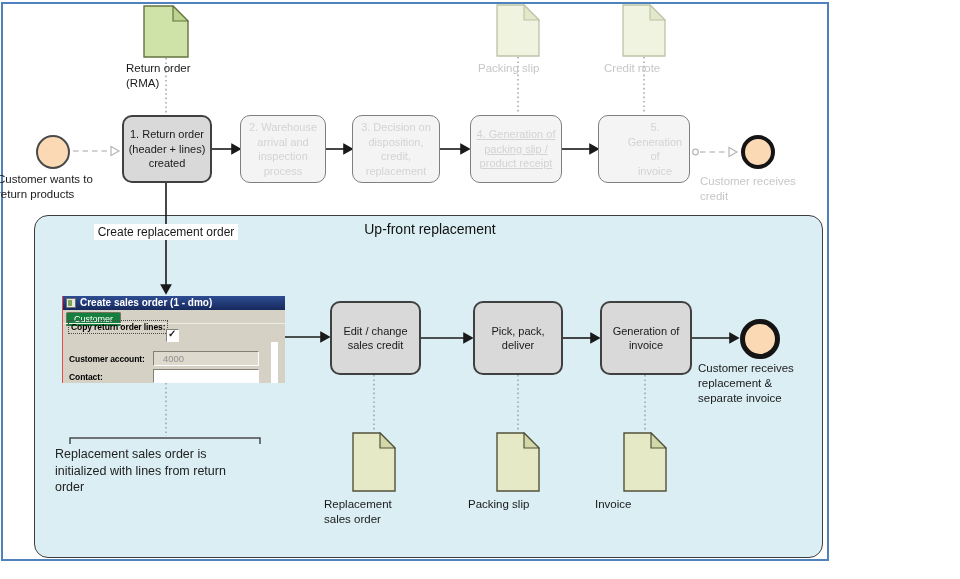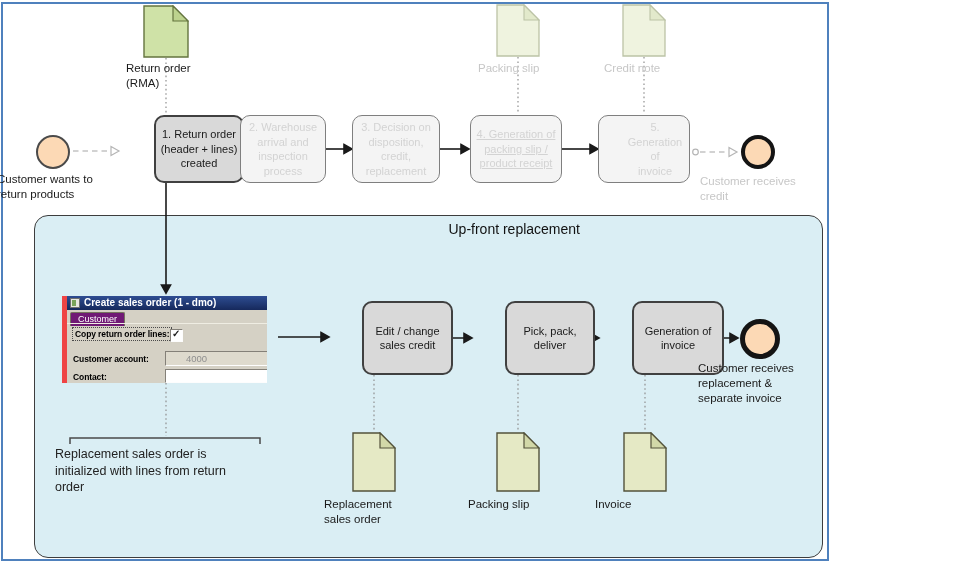--- a/index.html
+++ b/index.html
@@ -6,63 +6,63 @@
   body{
     position:relative;width:960px;height:579px;background:#ffffff;
     font-family:"Liberation Sans","DejaVu Sans",sans-serif;color:#1a1a1a;overflow:hidden;
   }
   .abs{position:absolute;box-sizing:border-box;}
   
   .frame{left:1px;top:2px;width:828px;height:559px;border:2px solid #4f81bd;background:#fff;z-index:0;}
   
   .subprocess{left:34px;top:215px;width:789px;height:343px;background:#daeef4;
     border:1.4px solid #3d3d3d;border-radius:14px;z-index:1;}
-  .sp-title{left:280px;top:221px;width:300px;text-align:right;font-size:14px;color:#111;z-index:2;}
+  .sp-title{left:280px;top:221px;width:300px;text-align:center;font-size:14px;color:#111;z-index:2;}
   
   svg.wires{position:absolute;left:0;top:0;width:960px;height:579px;z-index:2;pointer-events:none;}
   
   .task{border-radius:10px;display:flex;align-items:center;justify-content:center;
     text-align:center;font-size:11px;line-height:14.5px;white-space:pre-line;z-index:3;padding:0 2px;}
-  .task.active{background:#d9d9d9;border:2px solid #404040;color:#1a1a1a;margin-left:32px;}
+  .task.active{background:#d9d9d9;border:2px solid #404040;color:#1a1a1a;}
   .task.faded{background:#f4f4f4;border:1.4px solid #7f7f7f;color:#d3d3d3;}
   
   .event{border-radius:50%;background:#fcd9b5;z-index:3;}
   .ev-start{border:2px solid #4a4a4a;}
   .ev-end{border:4px solid #141414;}
   .ev-end-bold{border:5px solid #141414;}
   
   .lbl{text-align:left;font-size:11.5px;line-height:15px;white-space:pre-line;color:#1a1a1a;z-index:3;}
   .lbl.faded{color:#c7c7c7;}
   
   .doc{z-index:3;}
   
   .ann{left:46px;top:224px;width:240px;text-align:center;z-index:3;font-size:12px;line-height:16px;}
   .ann span{display:inline-block;background:#fff;padding:0 4px;}
   
   .bracket-note{left:55px;top:446px;width:220px;text-align:left;font-size:12.5px;
     line-height:16.5px;white-space:pre-line;color:#222;z-index:3;}
   
-  .dlg{left:62px;top:296px;width:205px;height:87px;background:#d5d1c5;z-index:4;
-    overflow:hidden;border-left:5px solid #ef4444;font-family:"Liberation Sans",sans-serif;}
+  .dlg{left:62px;top:296px;width:223px;height:87px;background:#d5d1c5;z-index:4;
+    overflow:hidden;border-left:1px solid #ef4444;font-family:"Liberation Sans",sans-serif;}
   .dlg .bar{position:absolute;left:0;top:0;width:100%;height:14px;
     background:linear-gradient(180deg,#2e4d92 0%,#16295c 100%);color:#fff;
     font-size:10px;font-weight:bold;line-height:14px;padding-left:17px;box-sizing:border-box;}
   .dlg .bar-icon{position:absolute;left:3px;top:2px;width:10px;height:10px;background:#e8e8e0;
     border:1px solid #6f6f6f;box-sizing:border-box;}
   .dlg .bar-icon::after{content:"";position:absolute;left:1px;top:1px;width:4px;height:6px;background:#7aa45a;}
-  .dlg .tab{position:absolute;left:3px;top:16px;padding:1px 7px 2px;background:#701a75;color:#fff;
+  .dlg .tab{position:absolute;left:3px;top:16px;padding:1px 7px 2px;background:#15803d;color:#fff;
     font-size:9px;border:1px solid #75745f;border-bottom:none;border-radius:2px 2px 0 0;}
   .dlg .tabline{position:absolute;left:0;top:27px;width:100%;height:1px;background:#efede3;}
   .dlg .flabel{position:absolute;font-size:8.5px;font-weight:600;letter-spacing:-0.1px;color:#000;}
   .dlg .focus{border:1px dotted #4a4a4a;padding:1px 2px;}
   .dlg .cb{position:absolute;left:103px;top:33px;width:11px;height:11px;background:#fff;
     border:1px solid;border-color:#848078 #fdfdfd #fdfdfd #848078;}
   .dlg .cb::after{content:"\2713";position:absolute;left:1px;top:-2px;font-size:10px;font-weight:bold;color:#1a1a1a;}
-  .dlg .field{position:absolute;left:98px;width:106px;height:15px;border:1px solid;
-    border-color:#848078 #fdfdfd #fdfdfd #848078;font-size:9.5px;line-height:13px;padding-left:20px;box-sizing:border-box;}
+  .dlg .field{position:absolute;left:90px;width:106px;height:15px;border:1px solid;
+    border-color:#848078 #fdfdfd #fdfdfd #848078;font-size:9.5px;line-height:13px;padding-left:9px;box-sizing:border-box;}
   .dlg .field.gray{background:#dedacd;color:#8f8f8f;}
   .dlg .field.white{background:#fff;color:#222;}
   .dlg .rstrip{position:absolute;left:208px;top:46px;width:7px;height:41px;background:#fff;}
 </style>
 </head>
 <body>
 
 <div class="abs frame"></div>
 <div class="abs subprocess"></div>
 <div class="abs sp-title">Up-front replacement</div>
@@ -155,28 +155,29 @@
 
 <div class="abs doc" style="left:622px;top:4px;">
   <svg width="44" height="53" viewBox="0 0 44 53">
     <path d="M1 1 H28 L43 16 V52 H1 Z" fill="#eff3df" stroke="#bcc3a6" stroke-width="1.3"></path>
     <path d="M28 1 V16 H43 Z" fill="#e2e9cb" stroke="#bcc3a6" stroke-width="1.1"></path>
   </svg>
 </div>
 <div class="abs lbl faded" style="left:604px;top:61px;width:80px;">Credit note</div>
 
 <div class="abs ann">
+  <div><span>Create replacement order</span></div>
 </div>
 
 <div class="abs dlg">
   <div class="bar">Create sales order (1 - dmo)</div>
   <div class="bar-icon"></div>
   <div class="tab">Customer</div>
   <div class="tabline"></div>
-  <div class="flabel focus" style="left:5px;top:31px;">Copy return order lines:</div>
+  <div class="flabel focus" style="left:5px;top:24px;">Copy return order lines:</div>
   <div class="cb"></div>
   <div class="flabel" style="left:6px;top:58px;">Customer account:</div>
   <div class="field gray" style="top:55px;">4000</div>
   <div class="flabel" style="left:6px;top:76px;">Contact:</div>
   <div class="field white" style="top:73px;height:14px;"></div>
   <div class="rstrip"></div>
 </div>
 
 <div class="abs task active" style="left:330px;top:301px;width:91px;height:74px;">Edit / change
 sales credit</div>

